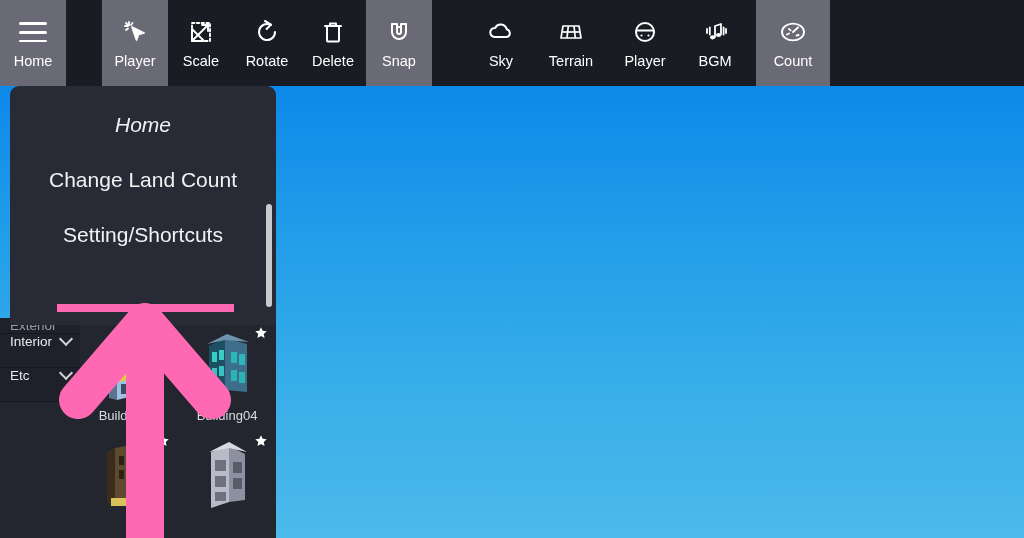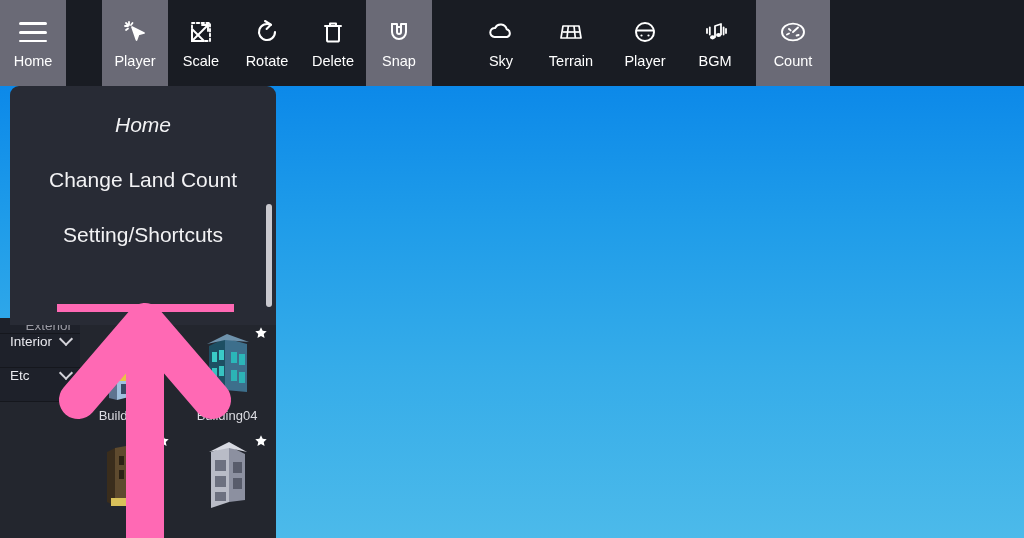--- a/index.html
+++ b/index.html
@@ -73,21 +73,21 @@
     position:absolute; left:0; top:318px; width:276px; height:220px;
     background:#23262e; z-index:10; overflow:hidden;
   }
   .cat-list { position:absolute; left:0; top:0; width:80px; z-index:12; }
   .cat-item {
     height:34px; background:#1e212a; border-bottom:1px solid #15171d;
     display:flex; align-items:flex-start; justify-content:space-between;
     padding:0 8px 0 10px; color:#e9e9ee; font-size:13.5px;
     cursor:pointer; user-select:none;
   }
-  .cat-item.partial { height:16px; font-size:13.5px; color:#9b9ba4; overflow:hidden; align-items:flex-end;justify-content:flex-end; }
+  .cat-item.partial { height:16px; font-size:13.5px; color:#9b9ba4; overflow:hidden; align-items:flex-end; }
   .chev { width:11px; height:7px; position:relative; flex:0 0 auto; }
   .chev:before {
     content:""; position:absolute; left:0; top:0; width:8px; height:8px;
     border-right:2px solid #d4d4da; border-bottom:2px solid #d4d4da;
     transform:rotate(45deg);
   }
 
   .asset-grid {
     position:absolute; left:84px; top:4px; width:192px;
     display:grid; grid-template-columns:90px 90px; gap:4px 8px;

